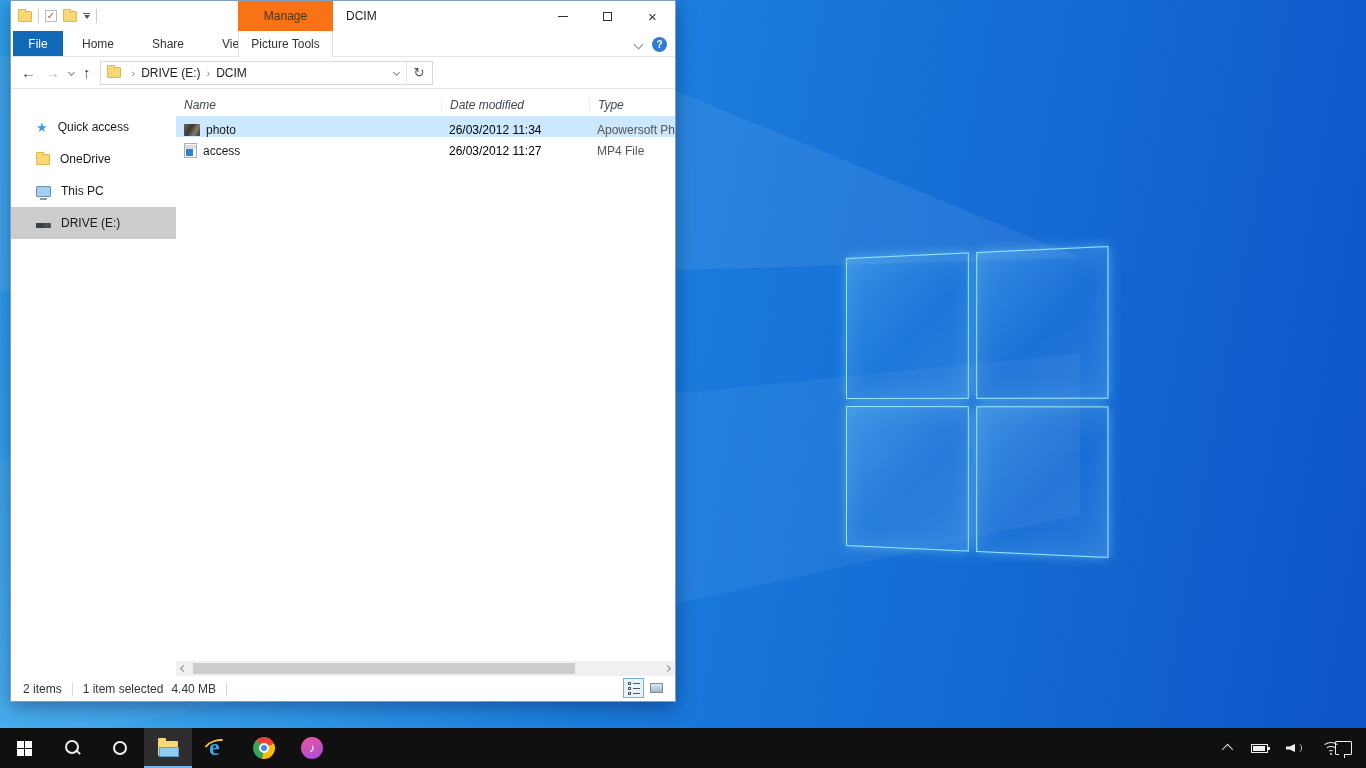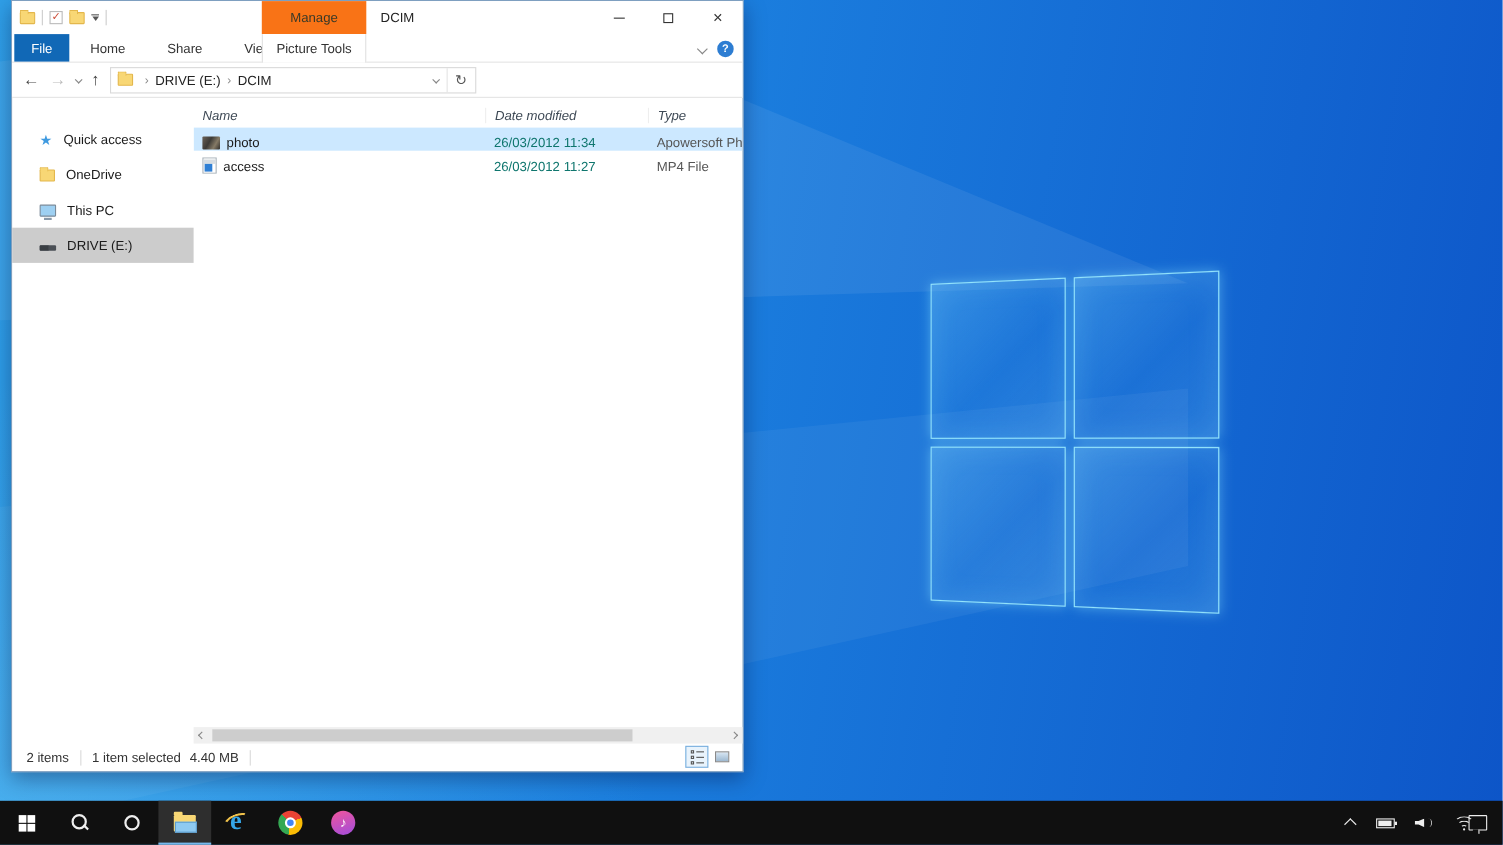--- a/index.html
+++ b/index.html
@@ -101,36 +101,36 @@
   .col { padding-left:8px; }
   .col-name { width:265px; position:relative; }
   .col-date { width:148px; border-left:1px solid #eee; }
   .col-type { flex:1; border-left:1px solid #eee; }
   .sort-caret { position:absolute; left:128px; top:-14px; width:6px; height:6px;
     border-left:1.5px solid #888; border-top:1.5px solid #888; transform:rotate(45deg); }
   .frow { display:flex; height:21px; align-items:flex-end; color:#3c3c3c; }
   .frow.selected { background:#cce8ff; }
   .cell { padding-left:8px; overflow:hidden; white-space:nowrap; }
   .cell-name { width:265px; display:flex; align-items:center; gap:6px; color:#1a1a1a; }
-  .cell-date { width:148px; color:#0f766e; }
+  .cell-date { width:148px; color:#000000; }
   .cell-type { flex:1; color:#555; }
   .ico-photo { width:16px; height:12px; border-radius:1px; flex:0 0 auto;
     background:linear-gradient(120deg,#6b6258 0%,#3c3a36 40%,#857a66 70%,#2e2c29 100%); }
   .ico-mp4 { position:relative; width:13px; height:15px; background:#fff; border:1px solid #a9b2ba; flex:0 0 auto; }
   .ico-mp4::before { content:""; position:absolute; left:0; top:1px; width:11px; height:4px; background:#d7dde2; }
   .ico-mp4::after { content:""; position:absolute; left:1px; bottom:1px; width:7px; height:7px; background:#2f7fd4; }
 
   
   .hscroll { height:15px; flex:0 0 15px; background:#f0f0f0; display:flex; align-items:center; margin-left:165px; position:relative; }
   .hs-arrow { width:15px; height:15px; display:flex; align-items:center; justify-content:center; }
   .hs-thumb { position:absolute; left:17px; width:382px; top:2px; height:11px; background:#cdcdcd; }
   .hs-right { margin-left:auto; }
 
   
-  .statusbar { height:25px; flex:0 0 25px; display:flex; align-items:center; padding-left:13px; color:#333; position:relative; }
+  .statusbar { height:25px; flex:0 0 25px; display:flex; align-items:center; color:#333; position:relative;margin-left:12px; }
   .sb-sep { width:1px; height:14px; background:#d9d9d9; margin:0 10px; }
   .sb-group { display:flex; gap:8px; }
   .view-toggles { position:absolute; right:8px; top:2px; display:flex; gap:2px; }
   .vt { width:21px; height:20px; border:1px solid transparent; display:flex; align-items:center; justify-content:center; }
   .vt.selected { border-color:#78aede; background:#e8f3fc; }
   .vt-details { display:flex; flex-direction:column; gap:2px; }
   .vt-details .r { display:flex; gap:2px; align-items:center; }
   .vt-details .sq { width:3px; height:3px; border:1px solid #555; }
   .vt-details .ln { width:7px; height:1px; background:#555; }
   .vt-thumb { width:13px; height:10px; border:1px solid #8a8a8a; background:linear-gradient(#d7e6f3,#9db8d0); }

